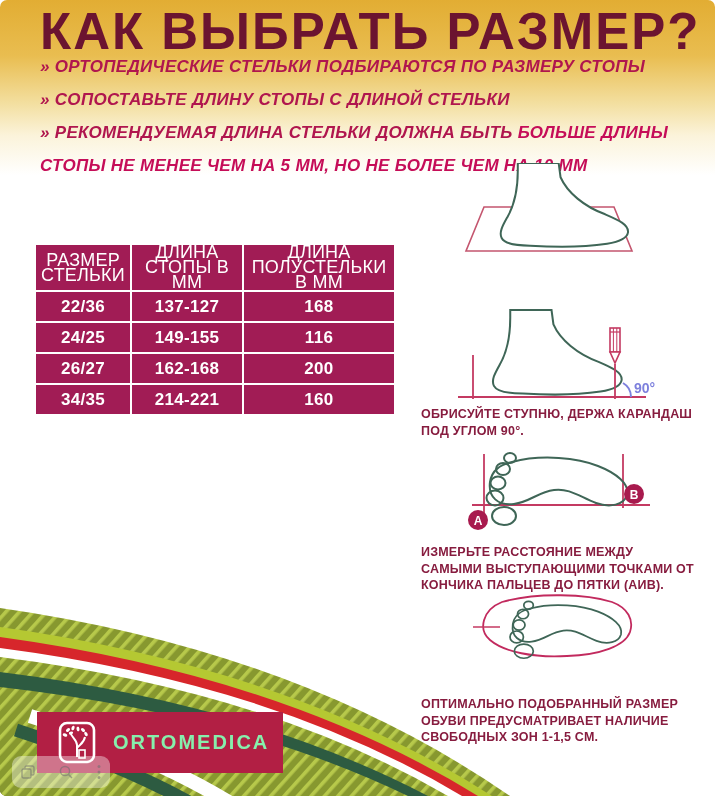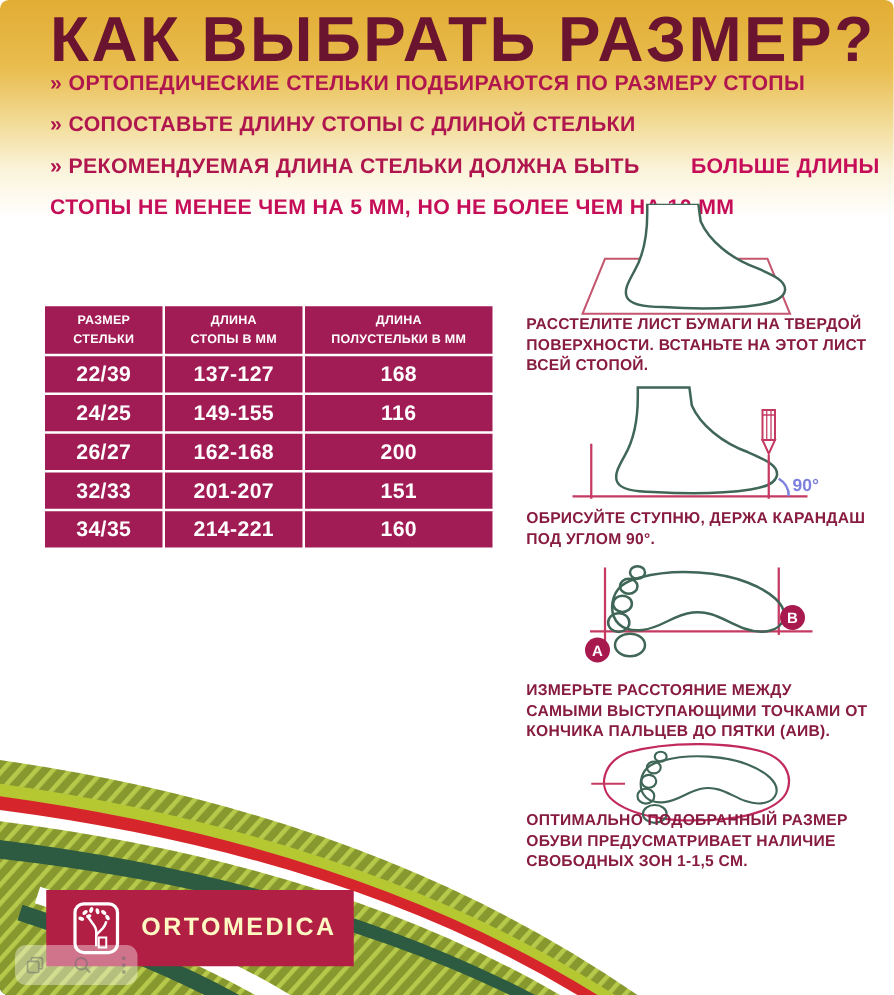--- a/index.html
+++ b/index.html
@@ -6,48 +6,48 @@
   .stage{
     position:relative;width:715px;height:796px;overflow:hidden;
     font-family:"Liberation Sans",sans-serif;border-radius:7px;
     background:linear-gradient(180deg,#e2ad33 0%,#e9bd50 7%,#f3dfa0 13%,#fbf3da 17%,#ffffff 22%,#ffffff 100%);
   }
   .title{
     position:absolute;left:40px;top:2px;width:660px;
     font-size:51px;font-weight:800;letter-spacing:2px;color:#6b1430;white-space:nowrap;
   }
   .bullets{position:absolute;left:40px;top:50px;}
-  .bline{font-size:17px;font-weight:700;color:#b0164e;letter-spacing:.3px;line-height:33px;white-space:nowrap;}
-  .bline b{font-weight:800;color:#c50d58;margin-left:36px;}
+  .bline{font-size:17px;font-weight:700;color:#b0164e;letter-spacing:.3px;line-height:33px;white-space:nowrap;font-style:italic;}
+  .bline b{font-weight:800;color:#c50d58;}
   .bline.allbold{font-weight:800;color:#c50d58;}
 
   .size-table{position:absolute;left:34px;top:243px;border-collapse:collapse;table-layout:fixed;}
   .size-table td,.size-table th{
     background:#a11c55;color:#fff;border:2px solid #fff;text-align:center;vertical-align:middle;padding:0;
   }
-  .size-table th{height:38px;font-size:10px;font-weight:700;line-height:15px;letter-spacing:.2px;}
+  .size-table th{height:38px;font-size:18px;font-weight:400;line-height:15px;letter-spacing:.2px;}
   .size-table td{height:29px;font-size:17px;font-weight:700;letter-spacing:.3px;}
   .c1{width:94px;} .c2{width:110px;} .c3{width:150px;}
 
   .caption{
     position:absolute;left:421px;width:274px;
     font-size:12.5px;font-weight:700;line-height:16.5px;color:#871c3f;letter-spacing:.2px;
   }
   .illus{position:absolute;}
 
   .waves{position:absolute;left:0;top:556px;width:715px;height:240px;}
 
   .logo-box{
     position:absolute;left:37px;top:712px;width:246px;height:61px;background:#b21f44;
     display:flex;align-items:center;
   }
   .logo-mark{position:absolute;left:21px;top:9px;}
   .brand{
     position:absolute;left:76px;top:0;height:61px;display:flex;align-items:center;
-    color:#fef9c3;font-size:20px;font-weight:700;letter-spacing:2px;white-space:nowrap;
+    color:#86efac;font-size:20px;font-weight:700;letter-spacing:2px;white-space:nowrap;
   }
 
   .viewer-toolbar{
     position:absolute;left:12px;top:756px;width:98px;height:32px;
     background:rgba(255,255,255,.38);border-radius:9px;
     display:flex;align-items:center;justify-content:space-between;padding:0 9px;box-sizing:border-box;
   }
   .vt-icon{opacity:.55;display:flex;align-items:center;}
 </style>
 </head>
@@ -74,56 +74,50 @@
       <th class="c2">
         <div>ДЛИНА</div>
             <div>СТОПЫ В ММ</div>
       </th>
       <th class="c3">
         <div>ДЛИНА</div>
             <div>ПОЛУСТЕЛЬКИ В ММ</div>
       </th>
     </tr>
     <tr>
-      <td>22/39</td>
+      <td>22/36</td>
       <td>137-127</td>
       <td>168</td>
     </tr>
     <tr>
       <td>24/25</td>
       <td>149-155</td>
       <td>116</td>
     </tr>
     <tr>
       <td>26/27</td>
       <td>162-168</td>
       <td>200</td>
-    </tr>
-    <tr>
-      <td>32/33</td>
-      <td>201-207</td>
-      <td>151</td>
     </tr>
     <tr>
       <td>34/35</td>
       <td>214-221</td>
       <td>160</td>
     </tr>
   </tbody>
     </table>
 
   <svg class="illus" style="left:446px;top:163px" width="204" height="92" viewBox="0 0 204 92">
     <polygon points="38,44 168,44 186,88 20,88" fill="none" stroke="#c4566f" stroke-width="1.6"></polygon>
     <g transform="translate(30,0) scale(0.95)">
       <path d="M44,0 L44,8 C44,28 40,45 33,57 C28,66 24,73 27,79 C30,85 41,87 57,87
                C88,89 118,88 138,85 C150,83 159,80 160,73 C161,65 150,60 136,54
                C114,46 96,31 89,15 L87,0 Z" fill="#ffffff" stroke="#3f6657" stroke-width="2.1"></path>
     </g>
   </svg>
-  <div class="caption" style="top:251px">РАССТЕЛИТЕ ЛИСТ БУМАГИ НА ТВЕРДОЙ ПОВЕРХНОСТИ. ВСТАНЬТЕ НА ЭТОТ ЛИСТ ВСЕЙ СТОПОЙ.</div>
 
   <svg class="illus" style="left:450px;top:308px" width="210" height="100" viewBox="0 0 210 100">
     <g transform="translate(18,2) scale(0.96)">
       <path d="M44,0 L44,8 C44,28 40,45 33,57 C28,66 24,73 27,79 C30,85 41,87 57,87
                C88,89 118,88 138,85 C150,83 159,80 160,73 C161,65 150,60 136,54
                C114,46 96,31 89,15 L87,0 Z" fill="#ffffff" stroke="#3f6657" stroke-width="2.1"></path>
     </g>
     <line x1="8" y1="89" x2="196" y2="89" stroke="#c43a62" stroke-width="1.8"></line>
     <line x1="23" y1="47" x2="23" y2="91" stroke="#c43a62" stroke-width="1.8"></line>
     <line x1="165" y1="56" x2="165" y2="91" stroke="#c43a62" stroke-width="1.8"></line>
@@ -170,21 +164,21 @@
     <g transform="translate(16,7) scale(0.79)" fill="none" stroke="#3f6657" stroke-width="2.2">
       <path d="M66,12 C96,4 132,8 152,16 C170,23 184,34 181,45 C178,55 164,58 150,53
                C134,47 124,38 108,40 C92,42 84,52 68,54 C52,56 42,47 44,32 C46,20 54,15 66,12 Z"></path>
       <ellipse cx="58" cy="66" rx="12" ry="9"></ellipse>
       <ellipse cx="49" cy="48" rx="8.5" ry="7.5"></ellipse>
       <ellipse cx="52" cy="33" rx="7.5" ry="6.5"></ellipse>
       <ellipse cx="57" cy="19" rx="7" ry="6"></ellipse>
       <ellipse cx="64" cy="8" rx="6" ry="5"></ellipse>
     </g>
   </svg>
-  <div class="caption" style="top:648px">ОПТИМАЛЬНО ПОДОБРАННЫЙ РАЗМЕР ОБУВИ ПРЕДУСМАТРИВАЕТ НАЛИЧИЕ СВОБОДНЫХ ЗОН 1-1,5 СМ.</div>
+  <div class="caption" style="top:696px">ОПТИМАЛЬНО ПОДОБРАННЫЙ РАЗМЕР ОБУВИ ПРЕДУСМАТРИВАЕТ НАЛИЧИЕ СВОБОДНЫХ ЗОН 1-1,5 СМ.</div>
 
   <svg class="waves" viewBox="0 0 715 240">
     <defs>
       <pattern id="hatch" width="10" height="10" patternUnits="userSpaceOnUse" patternTransform="rotate(-48)">
         <rect width="10" height="10" fill="#87982f"></rect>
         <rect y="0" width="10" height="3.6" fill="#b7c94b"></rect>
       </pattern>
     </defs>
     <path d="M0,52 Q300,95 510,240 L0,240 Z" fill="url(#hatch)"></path>
     <path d="M0,71 Q292,112 492,240 L0,240 Z" fill="#b5c832"></path>

